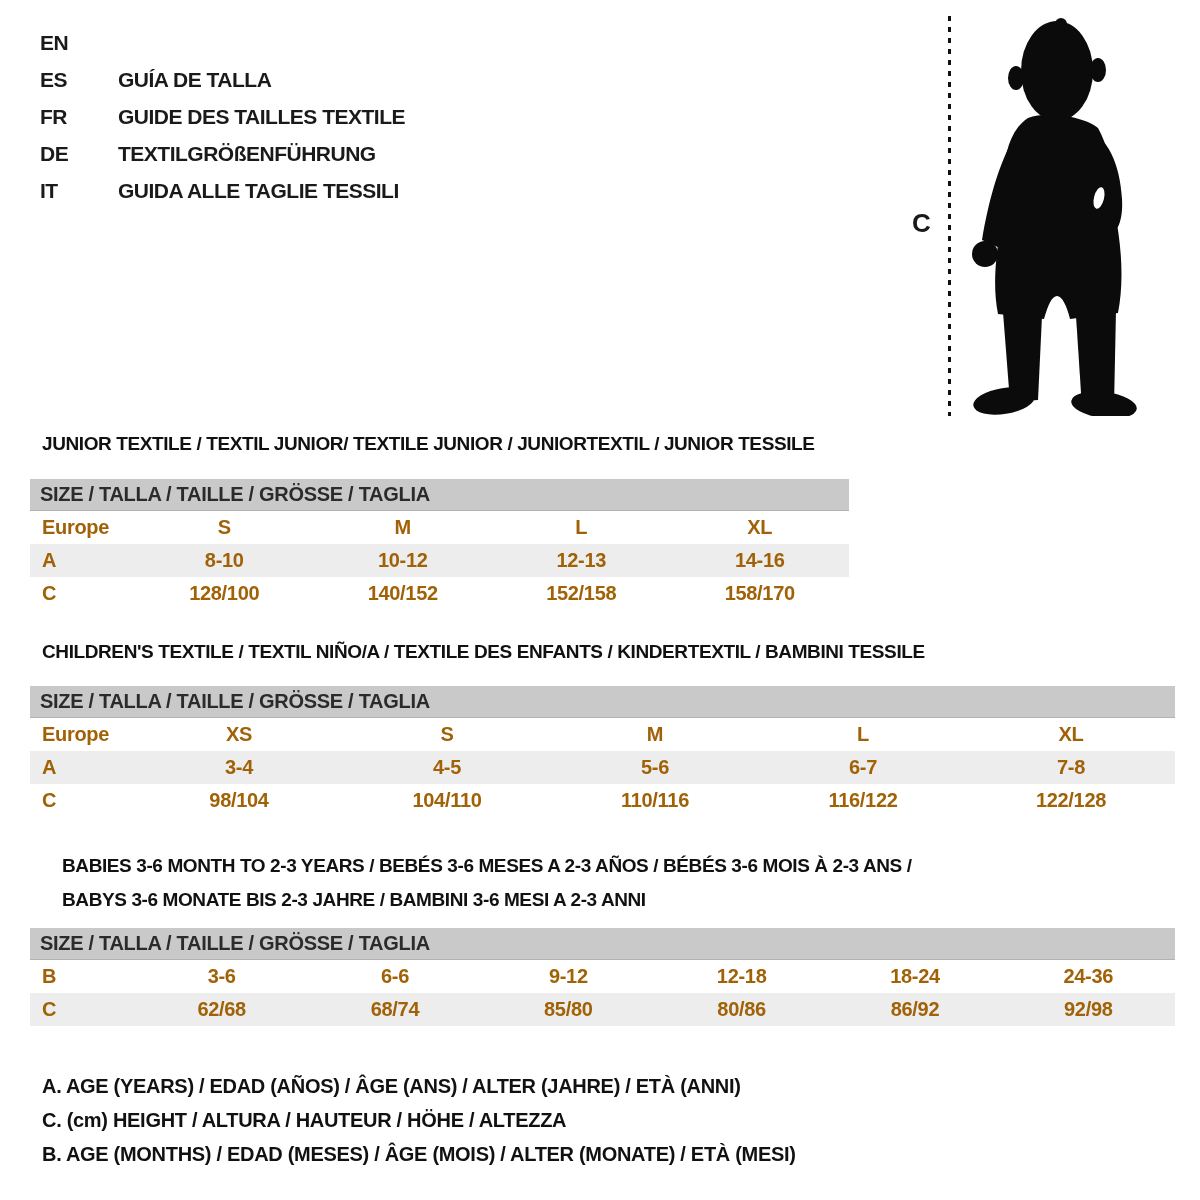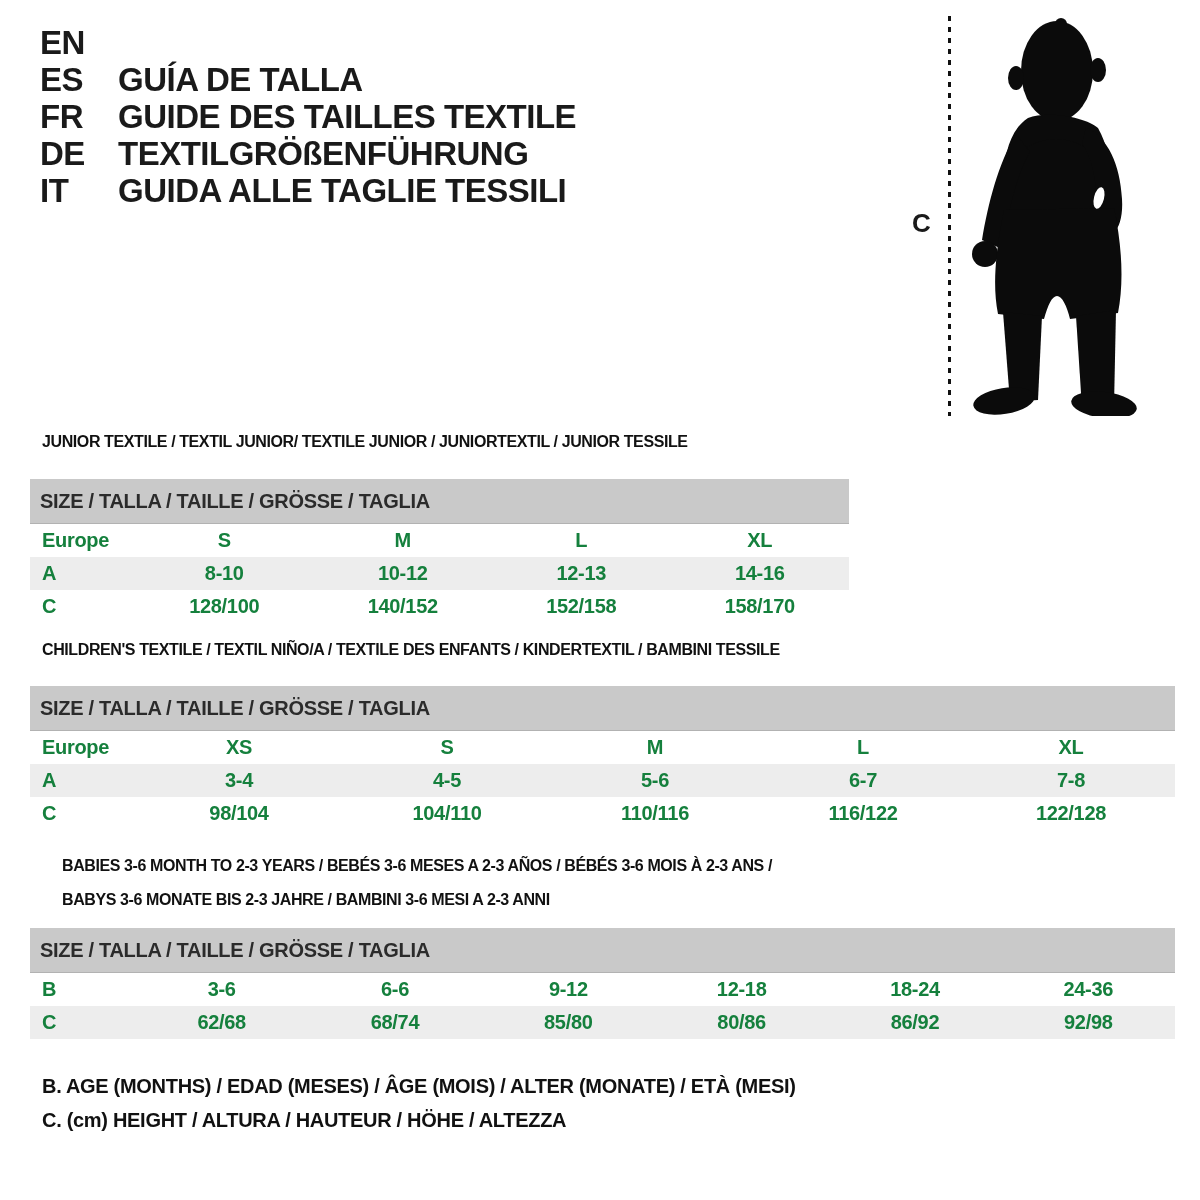--- a/index.html
+++ b/index.html
@@ -3,41 +3,41 @@
 <meta charset="utf-8">
 <style>
   html,body { margin:0; padding:0; }
   body {
     width:1200px; height:1200px; position:relative; overflow:hidden;
     background:#ffffff; color:#1a1a1a;
     font-family:"Liberation Sans", sans-serif;
   }
   
   .langs { position:absolute; left:40px; top:24px; }
-  .lang-row { display:flex; font-weight:700; font-size:33px; line-height:37px; letter-spacing:-0.5px; }
+  .lang-row { display:flex; font-weight:700; font-size:21px; line-height:37px; letter-spacing:-0.5px; }
   .lang-code { width:78px; }
   .lang-label { white-space:nowrap; }
   
   .measure-line {
     position:absolute; left:948px; top:16px; width:3px; height:400px;
     background:repeating-linear-gradient(to bottom,#111 0 5px,transparent 5px 11px);
   }
   .measure-label { position:absolute; left:912px; top:208px; font-size:26px; font-weight:700; }
   .baby { position:absolute; left:968px; top:14px; width:172px; height:402px; }
   
-  .sec-title { position:absolute; left:42px; font-size:16px; font-weight:700; letter-spacing:-0.4px; white-space:nowrap; color:#111; }
+  .sec-title { position:absolute; left:42px; font-size:19px; font-weight:700; letter-spacing:-0.4px; white-space:nowrap; color:#111; }
   .sec-title.two-line { line-height:34px;margin-left:20px; }
   
   .size-table { position:absolute; left:30px; }
   .size-bar {
-    height:45px; background:#c9c9c9; border-bottom:1px solid #b2b2b2; box-sizing:border-box;
+    height:32px; background:#c9c9c9; border-bottom:1px solid #b2b2b2; box-sizing:border-box;
     display:flex; align-items:center; padding-left:10px;
     font-size:20px; font-weight:700; letter-spacing:-0.3px; color:#2b2b2b;
   }
-  .trow { display:flex; height:33px; align-items:center; font-size:20px; font-weight:700; letter-spacing:-0.3px; color:#15803d; }
+  .trow { display:flex; height:33px; align-items:center; font-size:20px; font-weight:700; letter-spacing:-0.3px; color:#a16207; }
   .trow.alt { background:#ededed; }
   .tlbl { width:105px; padding-left:12px; box-sizing:border-box; }
   .tval { flex:1; text-align:center; }
   
   .legend { position:absolute; left:42px; top:1069px; }
   .legend-line { font-size:20px; font-weight:700; line-height:34px; letter-spacing:-0.3px; white-space:nowrap; color:#111; }
 </style>
 </head>
 <body>
 
@@ -161,15 +161,16 @@
     <span class="tval">62/68</span>
     <span class="tval">68/74</span>
     <span class="tval">85/80</span>
     <span class="tval">80/86</span>
     <span class="tval">86/92</span>
     <span class="tval">92/98</span>
   </div>
 </div>
 
 <div class="legend">
+  <div class="legend-line">A. AGE (YEARS) / EDAD (AÑOS) / ÂGE (ANS) / ALTER (JAHRE) / ETÀ (ANNI)</div>
+  <div class="legend-line">C. (cm) HEIGHT / ALTURA / HAUTEUR / HÖHE / ALTEZZA</div>
   <div class="legend-line">B. AGE (MONTHS) / EDAD (MESES) / ÂGE (MOIS) / ALTER (MONATE) / ETÀ (MESI)</div>
-  <div class="legend-line">C. (cm) HEIGHT / ALTURA / HAUTEUR / HÖHE / ALTEZZA</div>
 </div>
 
 </body></html>

